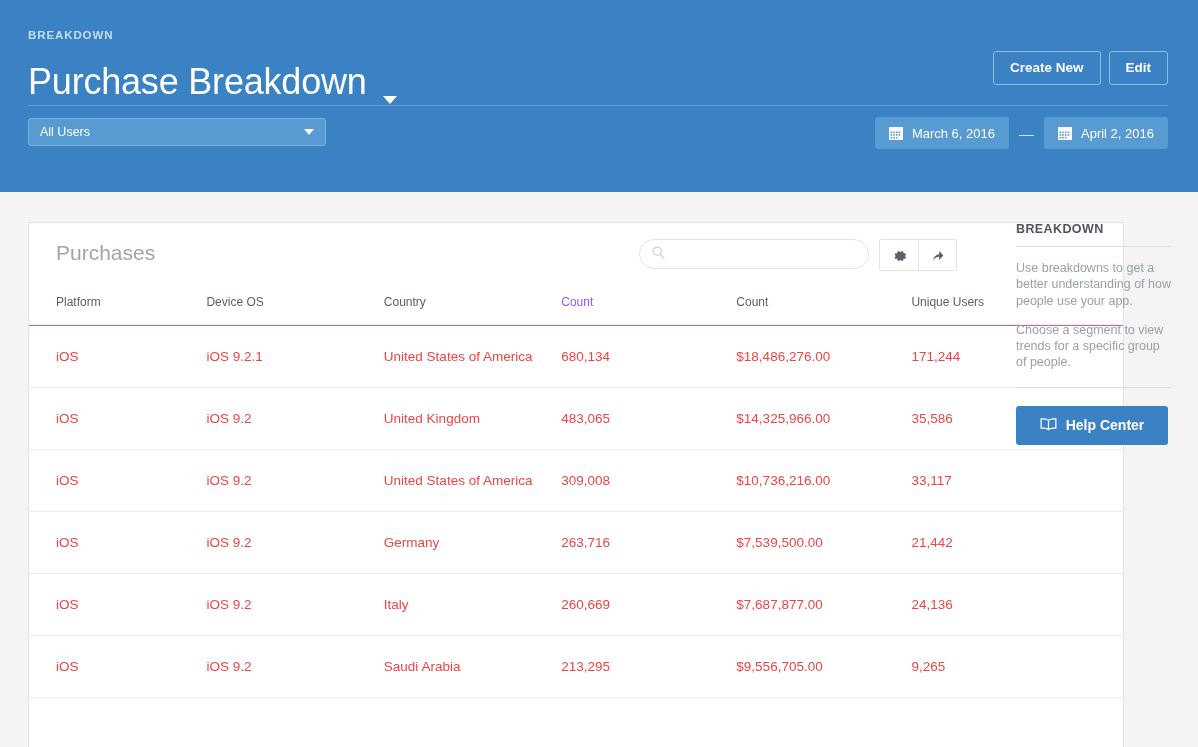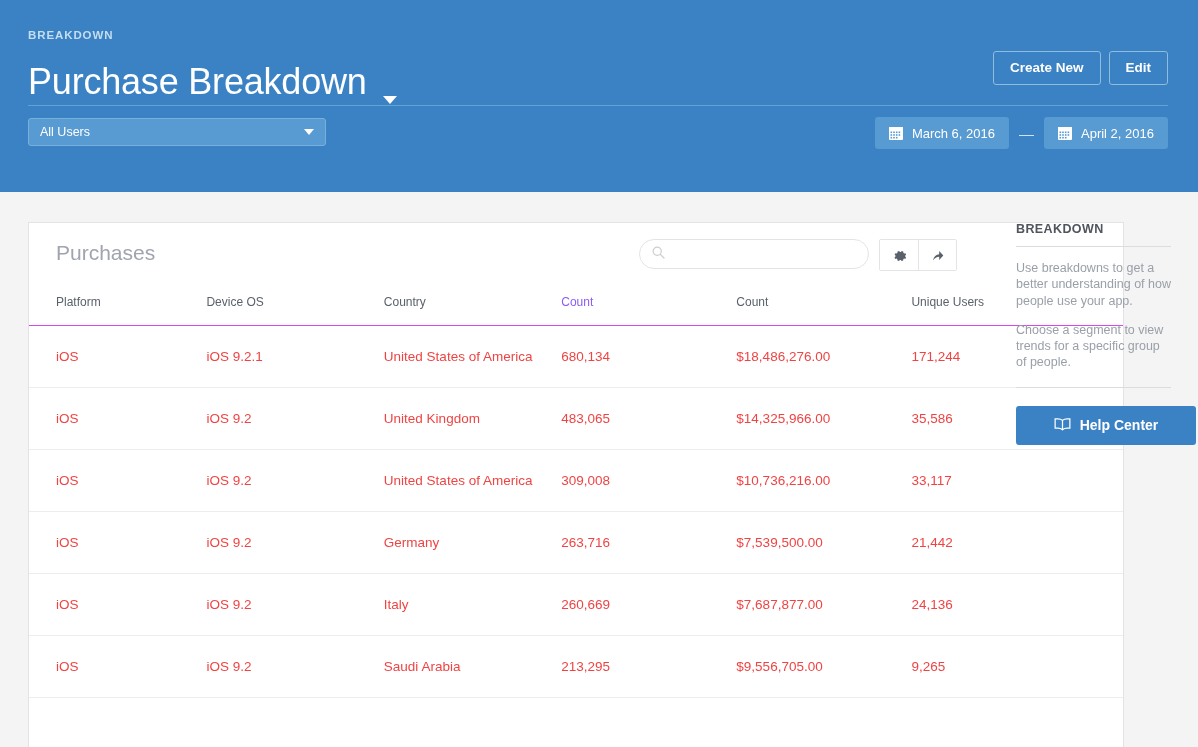--- a/index.html
+++ b/index.html
@@ -243,21 +243,21 @@
     color: #9aa0a8;
     margin-bottom: 13px;
   }
   .side-rule2 {
     height: 1px;
     background: #dcdcde;
     margin-top: 16px;
     margin-bottom: 18px;
   }
   .help-btn {
-    width: 180px; height: 39px;
+    width: 152px; height: 39px;
     background: #3b82c4;
     border: none;
     border-radius: 3px;
     color: #fff;
     font-size: 14px;
     font-weight: bold;
     font-family: "Liberation Sans", sans-serif;
     display: flex;
     align-items: center;
     justify-content: center;

